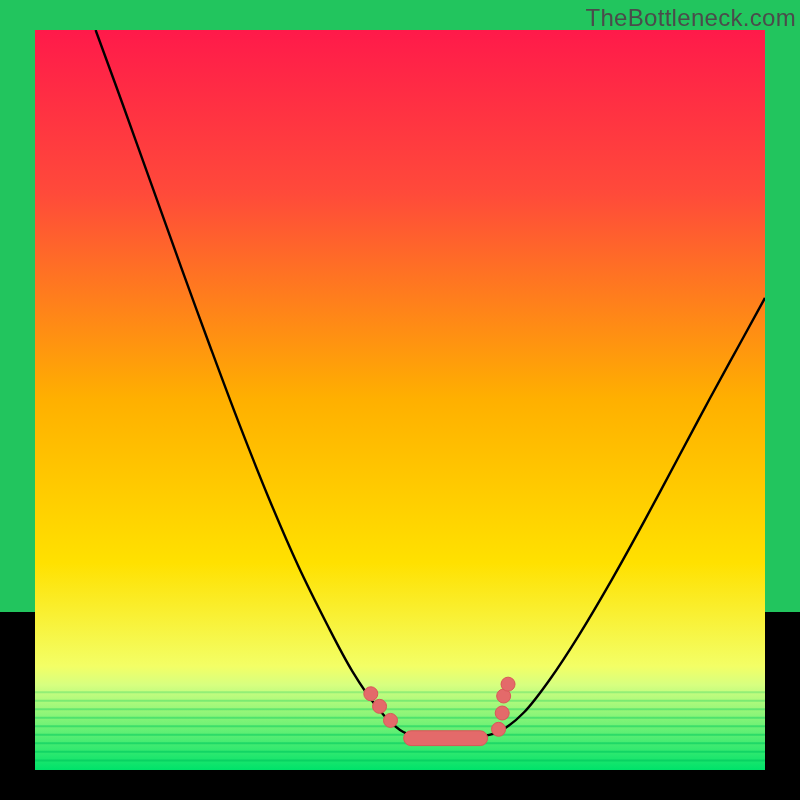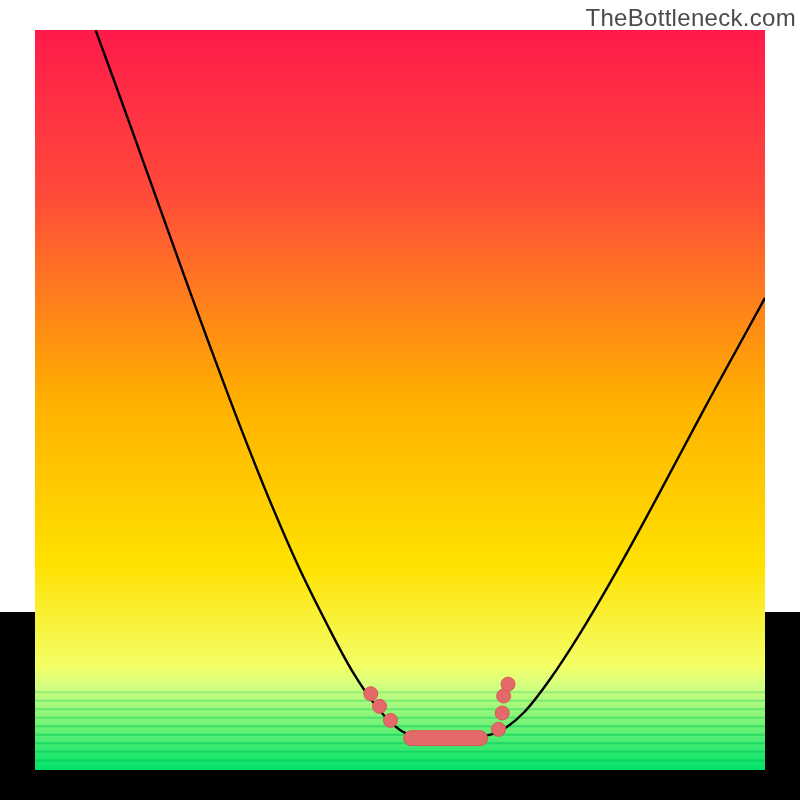--- a/index.html
+++ b/index.html
@@ -10,21 +10,21 @@
     overflow: hidden;
     background: #000;
     font-family: Arial, Helvetica, sans-serif;
   }
   .frame {
     position: absolute;
     left: 0;
     top: 0;
     width: 800px;
     height: 612px;
-    background: #ffffff;
+    background: #22c55e;
   }
   .plot {
     position: absolute;
   }
   .watermark {
     position: absolute;
     top: 4px;
     right: 4px;
     color: #4b4b4b;
     font-size: 24px;

